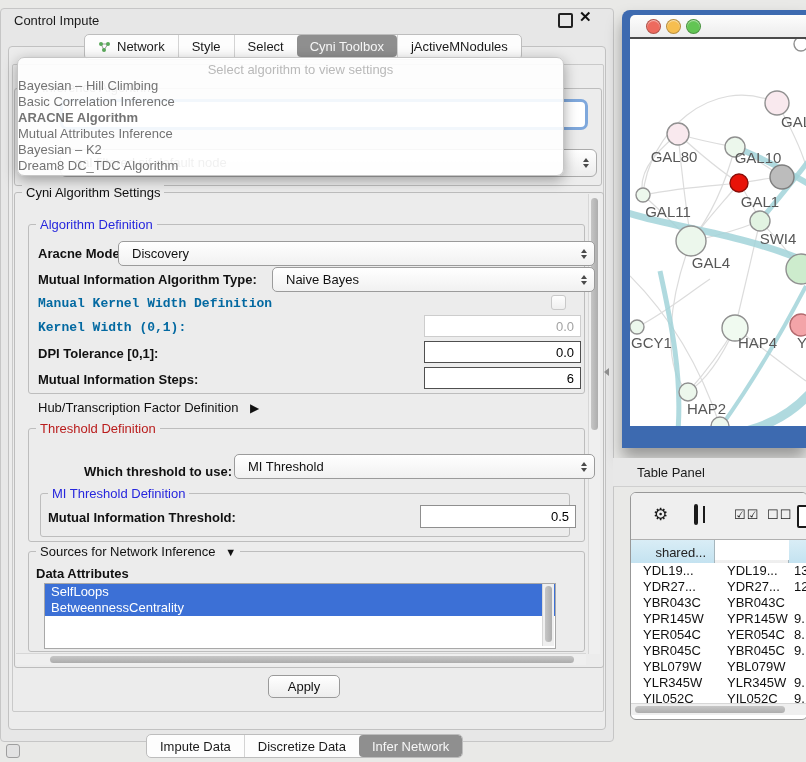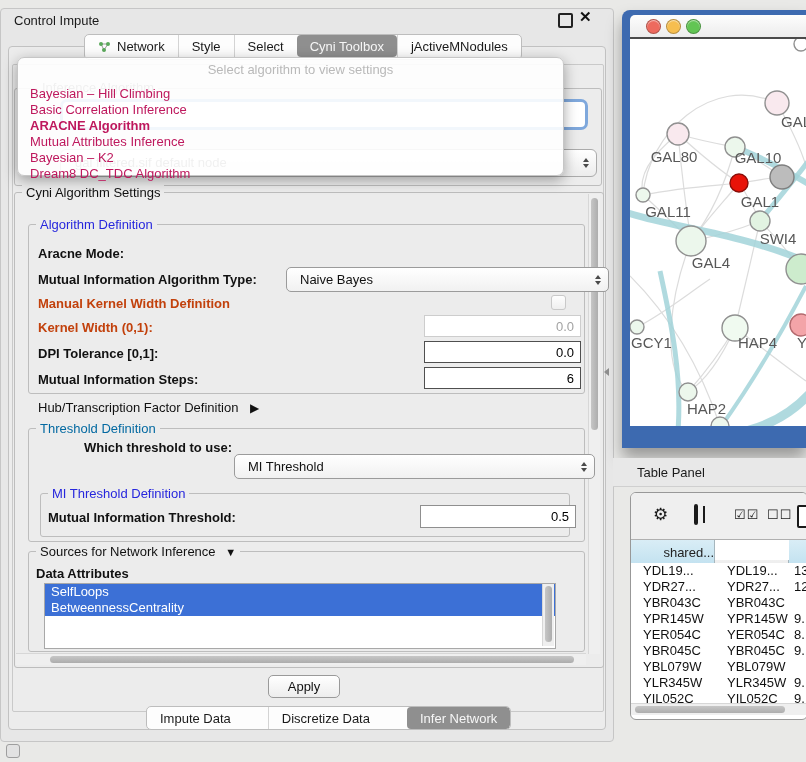--- a/index.html
+++ b/index.html
@@ -13,33 +13,33 @@
   .float-icon{left:558px;top:13px;width:11px;height:11px;border:2px solid #222;border-radius:2px;background:transparent;}
   .close-icon{left:579px;top:8px;font-size:15px;font-weight:bold;color:#111;}
 
   .tab-panel{left:8px;top:46px;width:596px;height:682px;background:#ececec;border:1px solid #c2c2c2;border-radius:4px;}
 
   .tabstrip{display:flex;background:#fdfdfd;border:1px solid #bdbdbd;border-radius:5px;overflow:hidden;z-index:12;}
   .tabstrip .cell{display:flex;align-items:center;padding:0 13px;font-size:13px;color:#1a1a1a;height:22px;border-left:1px solid #d4d4d4;cursor:default;white-space:nowrap;}
   .tabstrip .cell:first-child{border-left:none;}
   .tabstrip .cell.sel{background:#8f8f8f;color:#f7f7f7;border-radius:4px;border-left:none;}
   .top-tabs{left:84px;top:34px;height:24px;}
-  .bottom-tabs{left:146px;top:706px;height:22px;gap:24px;}
+  .bottom-tabs{left:146px;top:734px;height:22px;}
 
   .net-icon{display:inline-block;width:13px;height:13px;margin-right:6px;}
 
   
   .form-area{left:12px;top:64px;width:590px;height:646px;background:#ececec;border:1px solid #c9c9c9;border-radius:2px;}
 
   .group{border:1px solid #bdbdbd;border-radius:3px;}
   .gtitle{position:absolute;background:#ececec;padding:0 4px;font-size:13px;color:#111;white-space:nowrap;}
-  .t-blue{color:#2626dd;} .t-green{color:#0369a1;}
+  .t-blue{color:#2626dd;} .t-green{color:#b91c1c;}
 
   .lbl{position:absolute;font-size:13px;font-weight:bold;color:#111;white-space:nowrap;}
-  .lbl.dis{color:#c2410c;}
+  .lbl.dis{color:#0369a1;font-family:Liberation Mono, monospace;}
   .plain{font-weight:normal;}
 
   .combo{position:absolute;background:linear-gradient(#ffffff,#f1f1f1);border:1px solid #9b9b9b;border-radius:5px;
          font-size:13px;color:#111;display:flex;align-items:center;padding-left:13px;}
   .stepper{position:absolute;right:7px;top:50%;transform:translateY(-50%);display:flex;flex-direction:column;gap:2px;}
   .tri-up{width:0;height:0;border-left:3.5px solid transparent;border-right:3.5px solid transparent;border-bottom:4px solid #4a4a4a;}
   .tri-dn{width:0;height:0;border-left:3.5px solid transparent;border-right:3.5px solid transparent;border-top:4px solid #4a4a4a;}
 
   .field{position:absolute;background:#fff;border:1px solid #4f4f4f;font-size:13px;color:#000;
          display:flex;align-items:center;justify-content:flex-end;padding:0 6px;}
@@ -55,21 +55,21 @@
   .attr-item{height:16px;line-height:16px;font-size:13px;padding-left:6px;color:#111;}
   .attr-item.sel{background:#3c70d6;color:#fff;}
 
   .apply-btn{position:absolute;background:linear-gradient(#ffffff,#ededed);border:1px solid #9a9a9a;border-radius:5px;
              font-size:13px;color:#111;display:flex;align-items:center;justify-content:center;}
 
   
   .popup{left:17px;top:57px;width:545px;height:117px;background:rgba(255,255,255,0.90);border:1px solid #c6c6c6;
          border-radius:7px;box-shadow:0 4px 14px rgba(0,0,0,0.35);z-index:50;}
   .popup .ph{position:absolute;left:0;right:0;top:4px;text-align:center;font-size:13px;color:#b9b9b9;padding-left:20px;}
-  .popup .item{position:absolute;left:12px;font-size:13px;color:#be185d;white-space:nowrap;margin-top:8px;}
+  .popup .item{position:absolute;left:0;font-size:13px;color:#737373;white-space:nowrap;}
   .popup .item.bold{font-weight:bold;}
   .ghost{position:absolute;font-size:13px;color:#666;white-space:nowrap;z-index:1;}
 
   .arrow-right{display:inline-block;font-size:12px;color:#111;}
   .arrow-down{display:inline-block;font-size:11px;color:#111;}
 
   
   .net-frame{left:622px;top:10px;width:184px;height:438px;background:#3d6ab0;border-radius:8px 0 0 0;
              box-shadow:0 10px 16px rgba(0,0,0,0.35);}
   .net-titlebar{left:630px;top:15px;width:176px;height:22px;background:linear-gradient(#fdfdfd,#ececec);
@@ -82,21 +82,21 @@
   .tp-title{left:24px;top:7px;font-size:13px;color:#1b1b1b;}
   .tbl-window{left:630px;top:492px;width:176px;height:226px;background:#fff;border:1px solid #989898;border-radius:6px;overflow:hidden;}
   .tbl-toolbar{left:0;top:0;width:176px;height:46px;background:#efefef;}
   .gear{font-size:17px;color:#1a1a1a;}
   .cols-icon{width:18px;height:17px;border:2px solid #1a1a1a;border-radius:3px;background:#fff;position:relative;}
   .cols-icon:before{content:"";position:absolute;left:7px;top:0;width:2px;height:100%;background:#1a1a1a;}
   .chk{font-size:13px;color:#1a1a1a;letter-spacing:1px;}
   .file-icon{width:15px;height:19px;border:2px solid #1a1a1a;border-radius:2px;background:#fff;}
   .tbl-header{left:0;top:46px;width:220px;height:24px;display:flex;border-top:1px solid #b0b0b0;border-bottom:1px solid #9fb0b8;}
   .th{height:100%;box-sizing:border-box;border-right:1px solid #a6b6bd;font-size:13px;color:#222;
-      display:flex;align-items:center;justify-content:flex-end;}
+      display:flex;align-items:center;justify-content:flex-end;padding-right:8px;}
   .th.blue{background:linear-gradient(#d9edf6,#c3e2f0);}
   .th.gray{background:linear-gradient(#f0f0f0,#dddddd);}
   .tbl-rows{left:0;top:70px;width:220px;height:140px;overflow:hidden;background:#fff;}
   .trow{display:flex;height:16px;line-height:16px;font-size:13px;color:#111;}
   .td{box-sizing:border-box;padding-left:12px;white-space:nowrap;overflow:hidden;}
   .td.num{padding-left:5px;}
 
   .grip{left:6px;top:744px;width:12px;height:12px;border:1px solid #9e9e9e;border-radius:3px;background:#e2e2e2;}
   .split-arrow{left:604px;top:368px;width:0;height:0;border-top:4px solid transparent;border-bottom:4px solid transparent;border-right:5px solid #8f8f8f;}
 </style>
@@ -168,23 +168,30 @@
     <div class="vthumb" style="top:4px;height:232px;"></div>
   </div>
   <div class="hscroll" style="left:16px;top:653px;width:570px;">
     <div class="hthumb" style="left:34px;width:524px;"></div>
   </div>
 
   <div class="abs group" style="left:28px;top:224px;width:555px;height:168px;"></div>
   <div class="gtitle t-blue" style="left:36px;top:217px;">Algorithm Definition</div>
 
   <div class="lbl" style="left:38px;top:246px;">Aracne Mode:</div>
+  <div class="combo" style="left:118px;top:241px;width:462px;height:23px;">
+    <span>Discovery</span>
+    <span class="stepper">
+        <span class="tri-up"></span>
+        <span class="tri-dn"></span>
+      </span>
+  </div>
 
   <div class="lbl" style="left:38px;top:272px;">Mutual Information Algorithm Type:</div>
-  <div class="combo" style="left:286px;top:267px;width:308px;height:23px;">
+  <div class="combo" style="left:272px;top:267px;width:308px;height:23px;">
     <span>Naive Bayes</span>
     <span class="stepper">
         <span class="tri-up"></span>
         <span class="tri-dn"></span>
       </span>
   </div>
 
   <div class="lbl dis" style="left:38px;top:296px;">Manual Kernel Width Definition</div>
   <div class="checkbox" style="left:551px;top:295px;"></div>
 
@@ -204,21 +211,21 @@
   </div>
 
   <div class="lbl plain" style="left:38px;top:400px;font-weight:normal;">
     <span>Hub/Transcription Factor Definition</span>
     <span class="arrow-right" style="margin-left:8px;">▶</span>
   </div>
 
   <div class="abs group" style="left:28px;top:428px;width:555px;height:112px;"></div>
   <div class="gtitle t-green" style="left:36px;top:421px;">Threshold Definition</div>
 
-  <div class="lbl" style="left:84px;top:440px;">Which threshold to use:</div>
+  <div class="lbl" style="left:84px;top:464px;">Which threshold to use:</div>
   <div class="combo" style="left:234px;top:454px;width:346px;height:23px;">
     <span>MI Threshold</span>
     <span class="stepper">
         <span class="tri-up"></span>
         <span class="tri-dn"></span>
       </span>
   </div>
 
   <div class="abs group" style="left:40px;top:493px;width:528px;height:42px;"></div>
   <div class="gtitle t-blue" style="left:48px;top:486px;">MI Threshold Definition</div>

